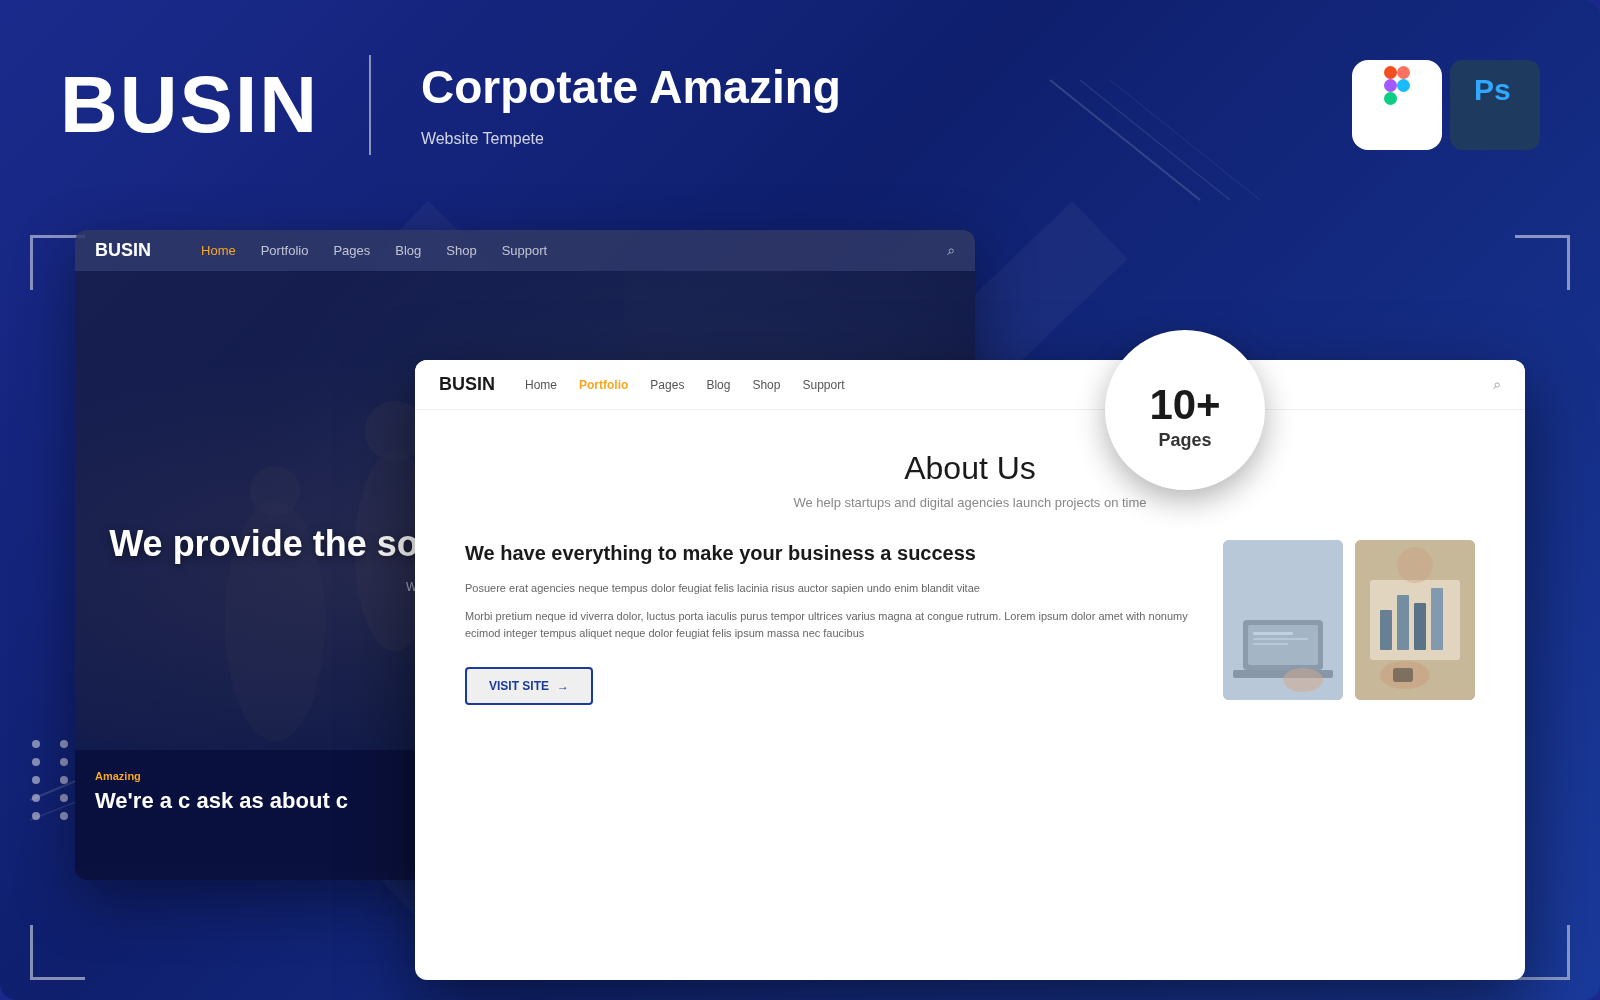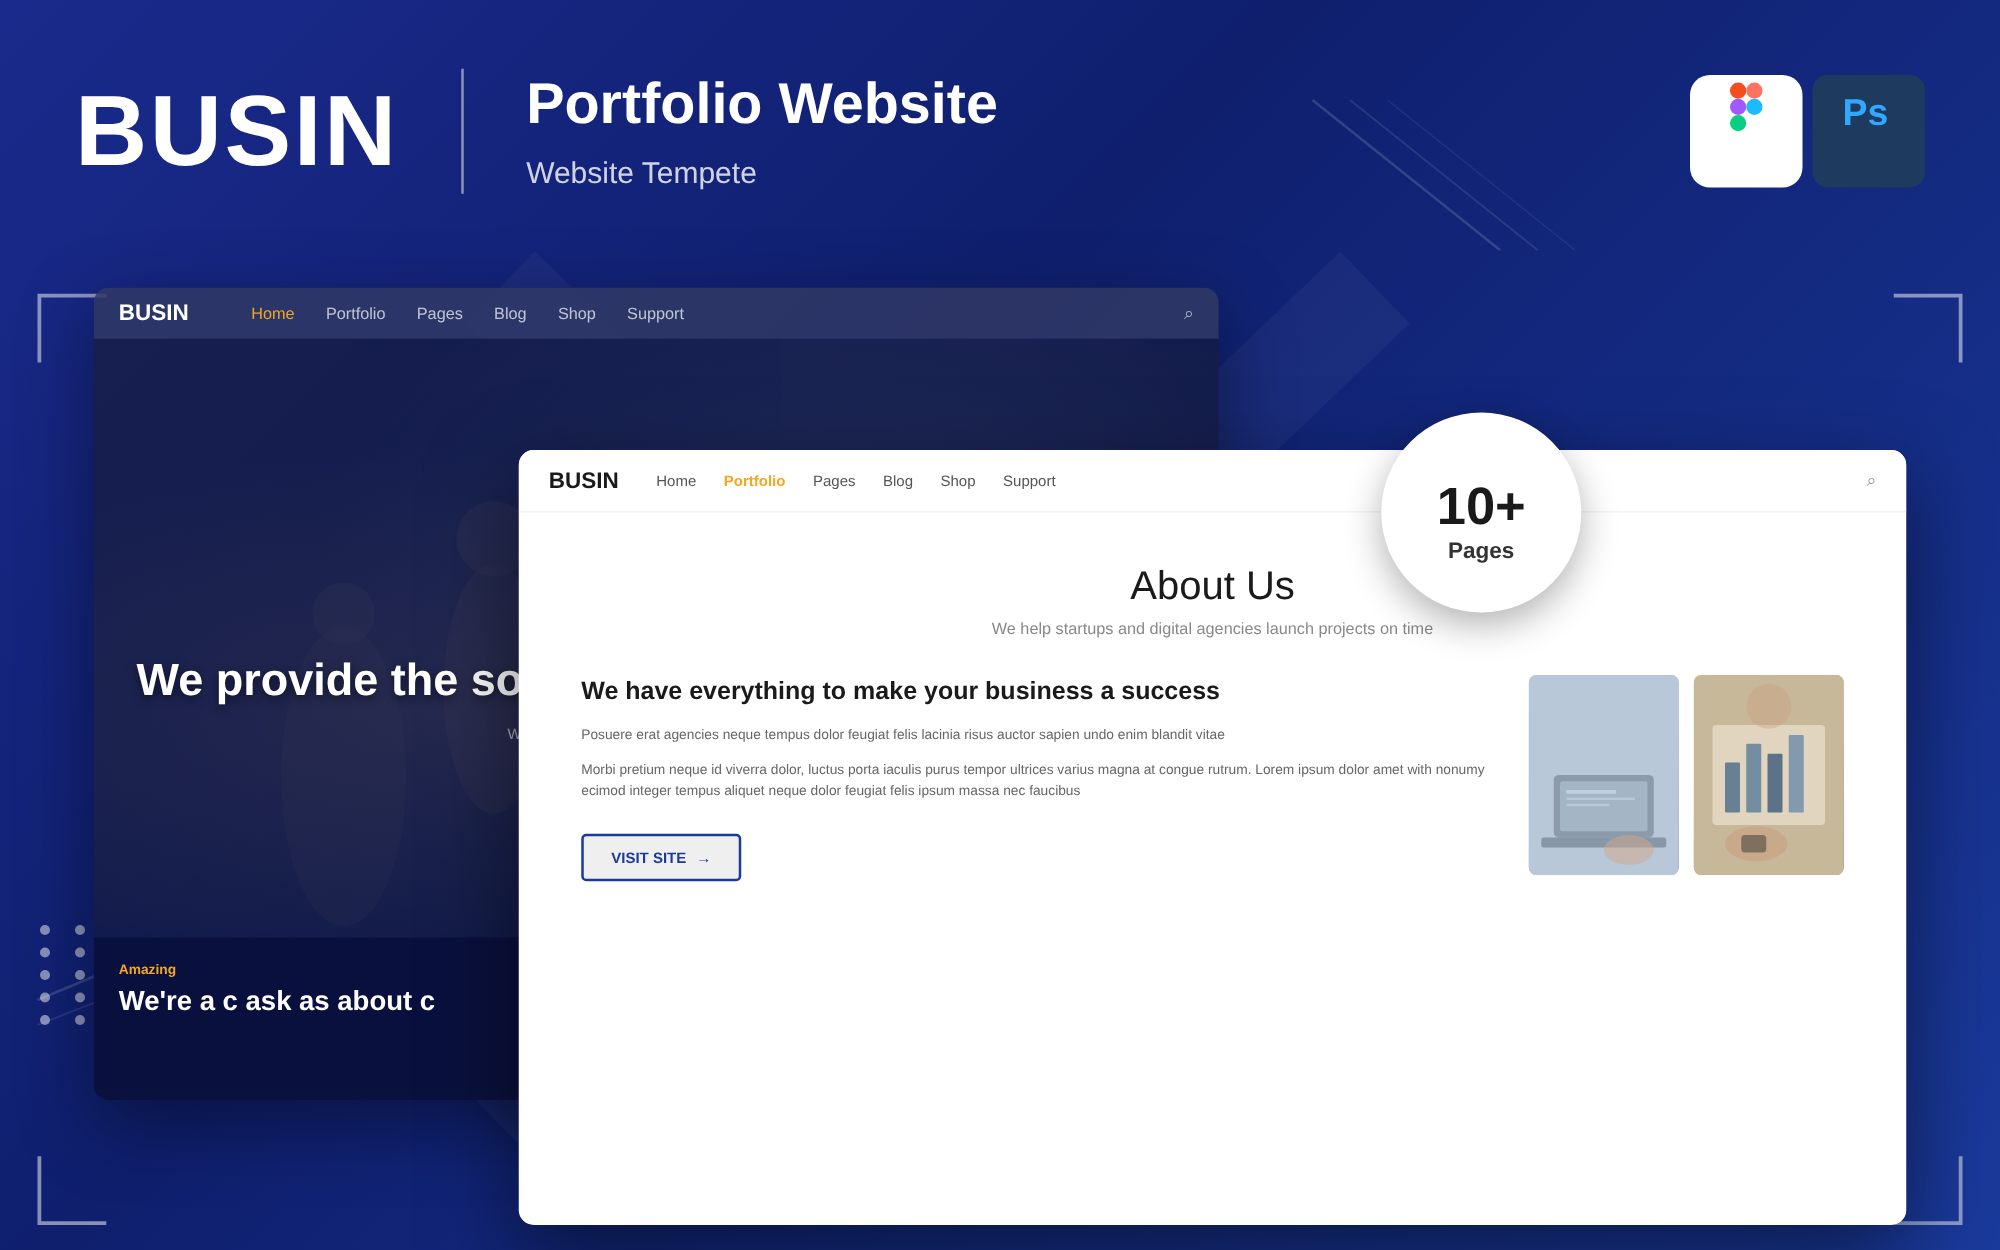--- a/index.html
+++ b/index.html
@@ -11,20 +11,21 @@
       background: #1a2a8c;
       position: relative;
     }
 
     
     .main-bg {
       position: absolute;
       inset: 0;
       background: linear-gradient(135deg, #1a2a8c 0%, #0f1f6e 40%, #1a3a9c 100%);
       overflow: hidden;
+      border-radius: 16px;
     }
 
     
     .top-header {
       position: absolute;
       top: 0;
       left: 0;
       right: 0;
       height: 210px;
       display: flex;
@@ -53,21 +54,21 @@
     }
 
     .header-title {
       font-size: 46px;
       font-weight: 700;
       color: #ffffff;
       line-height: 1.1;
     }
 
     .header-subtitle {
-      font-size: 24px;
+      font-size: 16px;
       color: rgba(255,255,255,0.8);
       margin-top: 18px;
     }
 
     .header-right {
       display: flex;
       gap: 8px;
     }
 
     .tool-badge {
@@ -426,21 +427,21 @@
     <line x1="1310" y1="870" x2="1460" y2="800" stroke="rgba(255,255,255,0.1)" stroke-width="1.5"></line>
     <line x1="1320" y1="890" x2="1470" y2="820" stroke="rgba(255,255,255,0.08)" stroke-width="1"></line>
   </svg>
 
   <div class="top-header">
     <div class="brand-logo">BUSIN</div>
 
     <div class="header-divider"></div>
 
     <div class="header-center">
-      <div class="header-title">Portfolio Website</div>
+      <div class="header-title">Corpotate Amazing</div>
       <div class="header-subtitle">Website Tempete</div>
     </div>
 
     <div class="header-right">
 
       <div class="tool-badge">
         <svg width="52" height="52" viewBox="0 0 52 52" xmlns="http://www.w3.org/2000/svg">
 
           <rect x="13" y="6" width="13" height="13" rx="6.5" fill="#F24E1E"></rect>
           <rect x="26" y="6" width="13" height="13" rx="6.5" fill="#FF7262"></rect>

